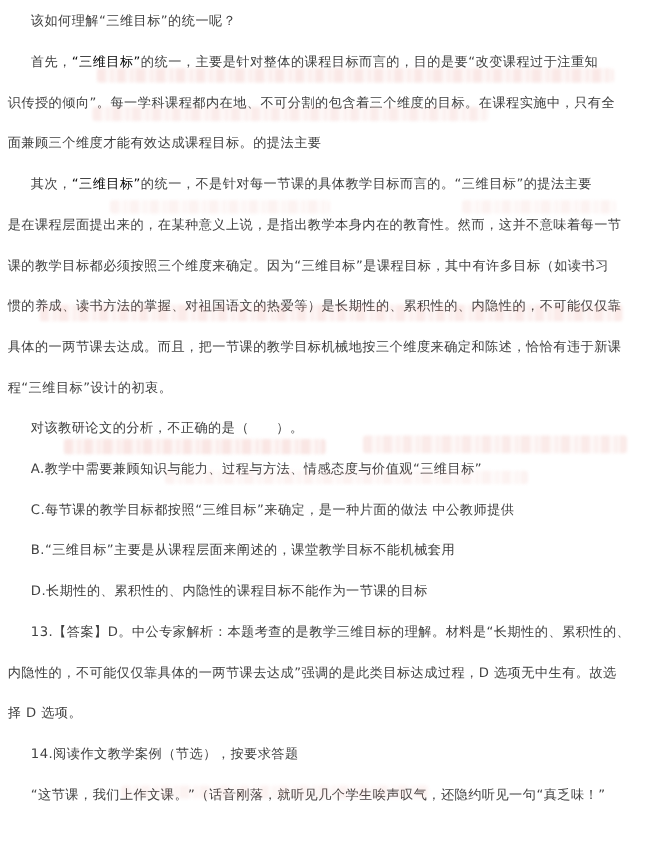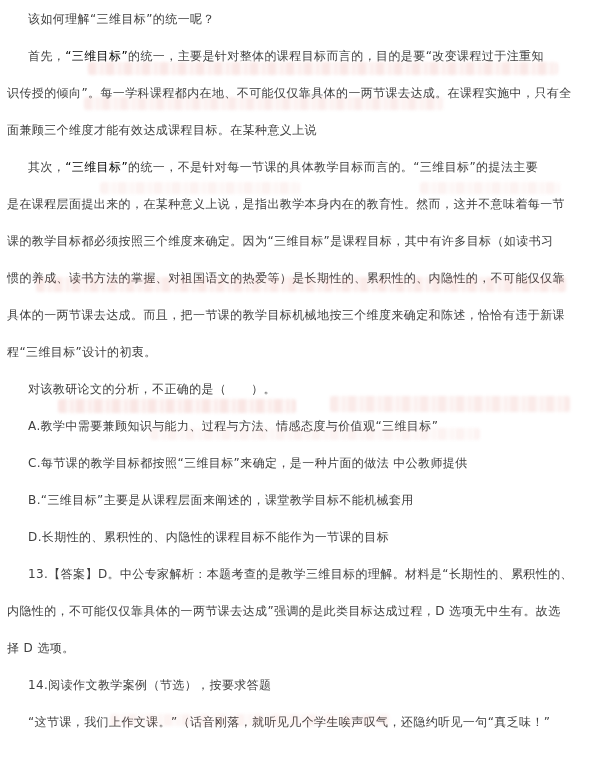--- a/index.html
+++ b/index.html
@@ -39,22 +39,22 @@
 </style>
 </head>
 <body>
 
 <div class="page">
 
   <div class="line indent">该如何理解“三维目标”的统一呢？</div>
 
   <div class="line indent"><span>首先，</span><span class="hl">“三维目标”</span><span>的统一，主要是针对整体的课程目标而言的，目的是要“改变课程过于注重知</span></div>
 
-  <div class="line">识传授的倾向”。每一学科课程都内在地、不可能仅仅靠具体的一两节课去达成。在课程实施中，只有全</div>
-  <div class="line">面兼顾三个维度才能有效达成课程目标。在某种意义上说</div>
+  <div class="line">识传授的倾向”。每一学科课程都内在地、不可分割的包含着三个维度的目标。在课程实施中，只有全</div>
+  <div class="line">面兼顾三个维度才能有效达成课程目标。的提法主要</div>
 
   <div class="line indent"><span>其次，</span><span class="hl">“三维目标”</span><span>的统一，不是针对每一节课的具体教学目标而言的。“三维目标”的提法主要</span></div>
 
   <div class="line">是在课程层面提出来的，在某种意义上说，是指出教学本身内在的教育性。然而，这并不意味着每一节</div>
   <div class="line">课的教学目标都必须按照三个维度来确定。因为“三维目标”是课程目标，其中有许多目标（如读书习</div>
   <div class="line">惯的养成、读书方法的掌握、对祖国语文的热爱等）是长期性的、累积性的、内隐性的，不可能仅仅靠</div>
   <div class="line">具体的一两节课去达成。而且，把一节课的教学目标机械地按三个维度来确定和陈述，恰恰有违于新课</div>
   <div class="line">程“三维目标”设计的初衷。</div>
 
   <div class="line indent">对该教研论文的分析，不正确的是（　　）。</div>

